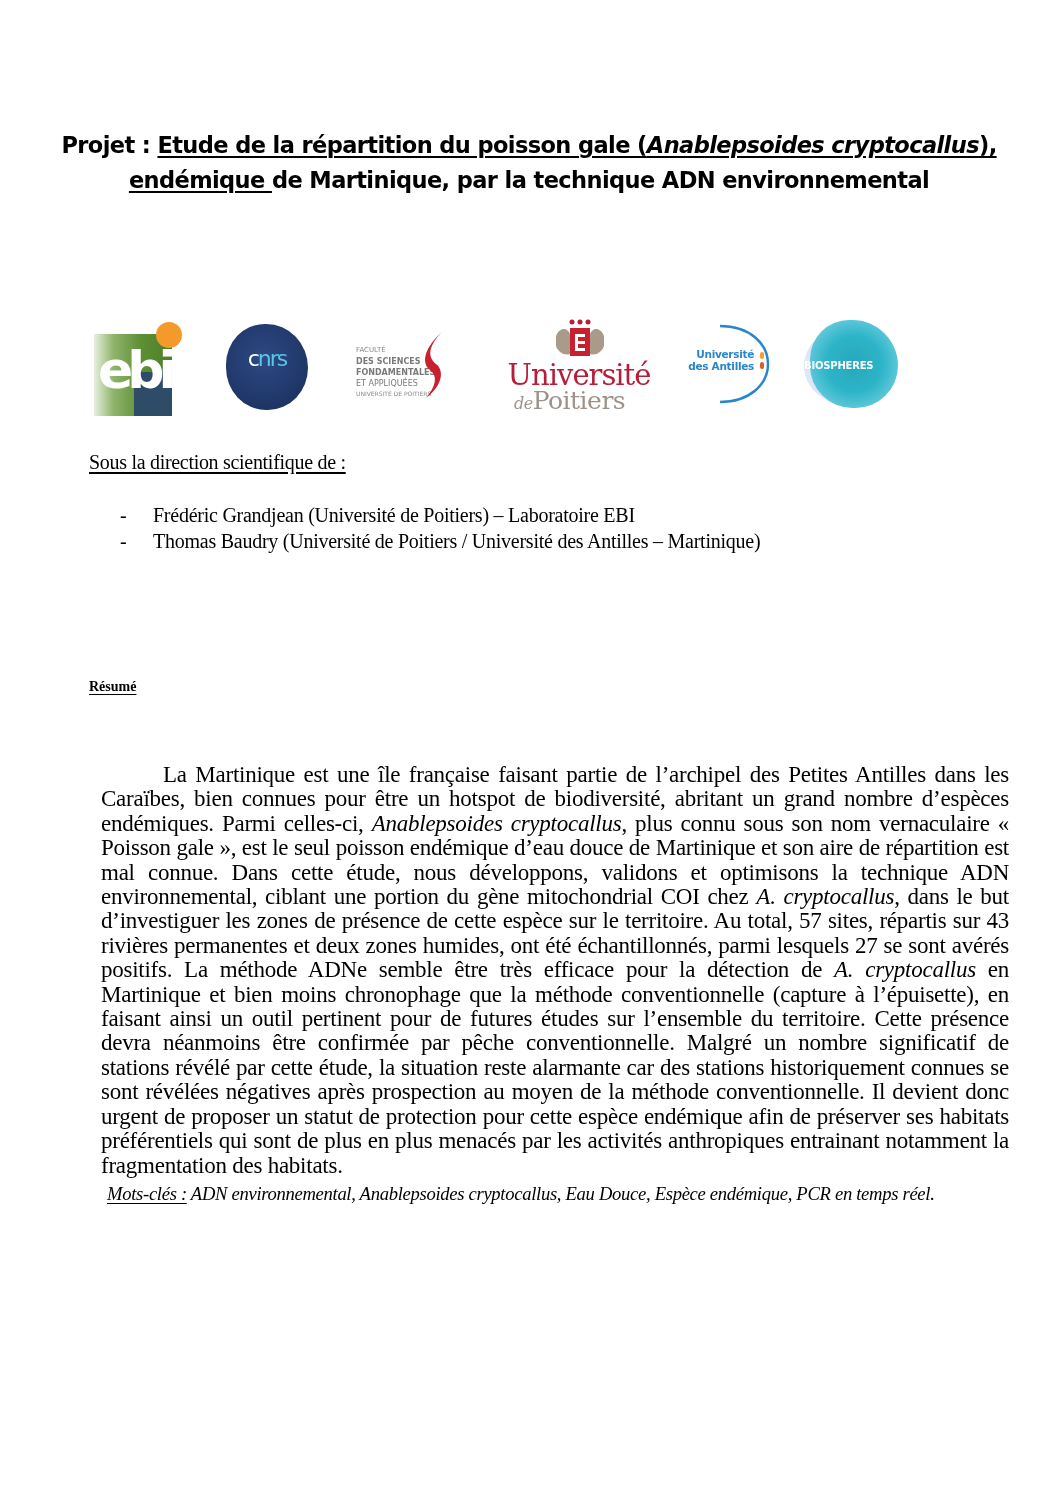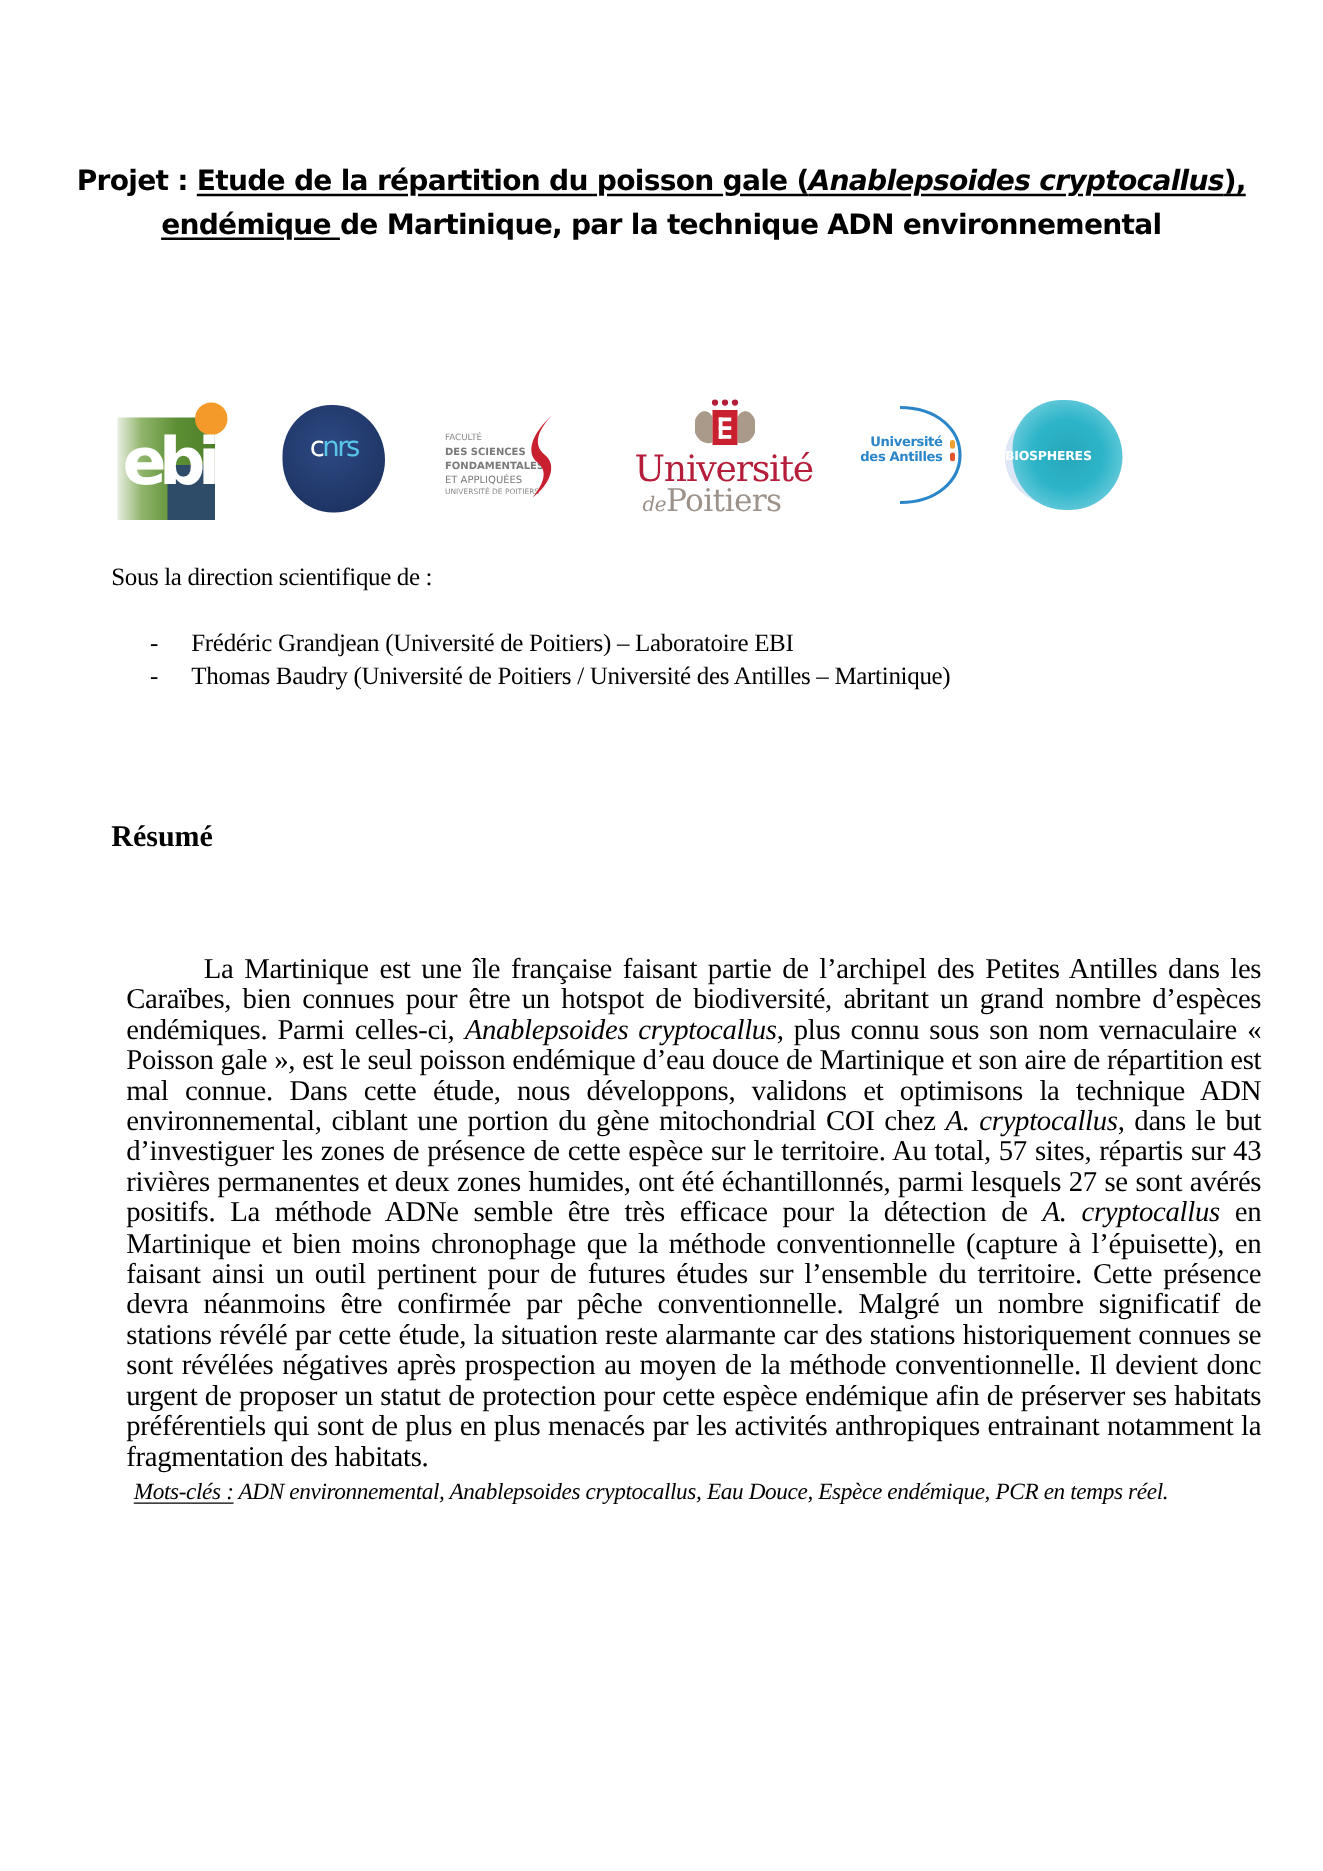--- a/index.html
+++ b/index.html
@@ -52,26 +52,26 @@
   .ua .t { position:absolute; left:0; top:24px; width:74px; text-align:right; font-size:10.5px; font-weight:bold; color:#2a86c8; line-height:12px; letter-spacing:-0.3px; }
 
   
   .bio { left: 804px; top: 4px; width: 100px; height: 96px; }
   .bio .b1 { position:absolute; left:6px; top:4px; width:88px; height:88px; border-radius:46% 54% 50% 50%;
     background: radial-gradient(circle at 50% 50%, #27a7bb 0%, #2db4c8 45%, #62c9da 75%, rgba(140,190,230,0.5) 100%); }
   .bio .b2 { position:absolute; left:0; top:10px; width:92px; height:80px; border-radius:50%; background: rgba(120,160,220,0.25); }
   .bio .t { position:absolute; left:0; top:44px; width:100px; font-family:"DejaVu Sans", sans-serif; font-weight:bold; font-size:10px; color:#ffffff; letter-spacing:-0.2px; }
 
   .serif { font-family: "Liberation Serif", serif; }
-  .direction { position:absolute; left:89px; top:451px; font-size:20px; text-underline-offset: 3px; letter-spacing:-0.3px; }
+  .direction { position:absolute; left:89px; top:451px; font-size:20px; text-decoration: underline; text-underline-offset: 3px; letter-spacing:-0.3px; }
   .supervisors { position:absolute; left:120px; top:502px; margin:0; padding:0; list-style:none; font-size:20px; line-height:26px; letter-spacing:-0.25px; }
   .supervisors li { position:relative; padding-left:33px; }
   .supervisors li .dash { position:absolute; left:0; top:0; }
 
-  .resume-h { position:absolute; left:89px; top:657px; font-size:24px; font-weight:bold; text-underline-offset: 3px; }
+  .resume-h { position:absolute; left:89px; top:679px; font-size:14px; font-weight:bold; text-decoration: underline; text-underline-offset: 3px; }
 
   .abstract { position:absolute; left:89px; top:751px; width:908px; font-size:23px; line-height:24.4px; text-align: justify; text-indent: 62px; letter-spacing:-0.25px; margin:12px; }
   .abstract i { font-style: italic; }
 
   .keywords { position:absolute; left:107px; top:1169px; width:908px; font-size:18.6px; line-height:49px; text-align: justify; font-style: italic; letter-spacing:-0.3px; margin:0; }
   .keywords .kl { text-decoration: underline; text-underline-offset: 3px; }
 </style>
 </head>
 <body>
 

